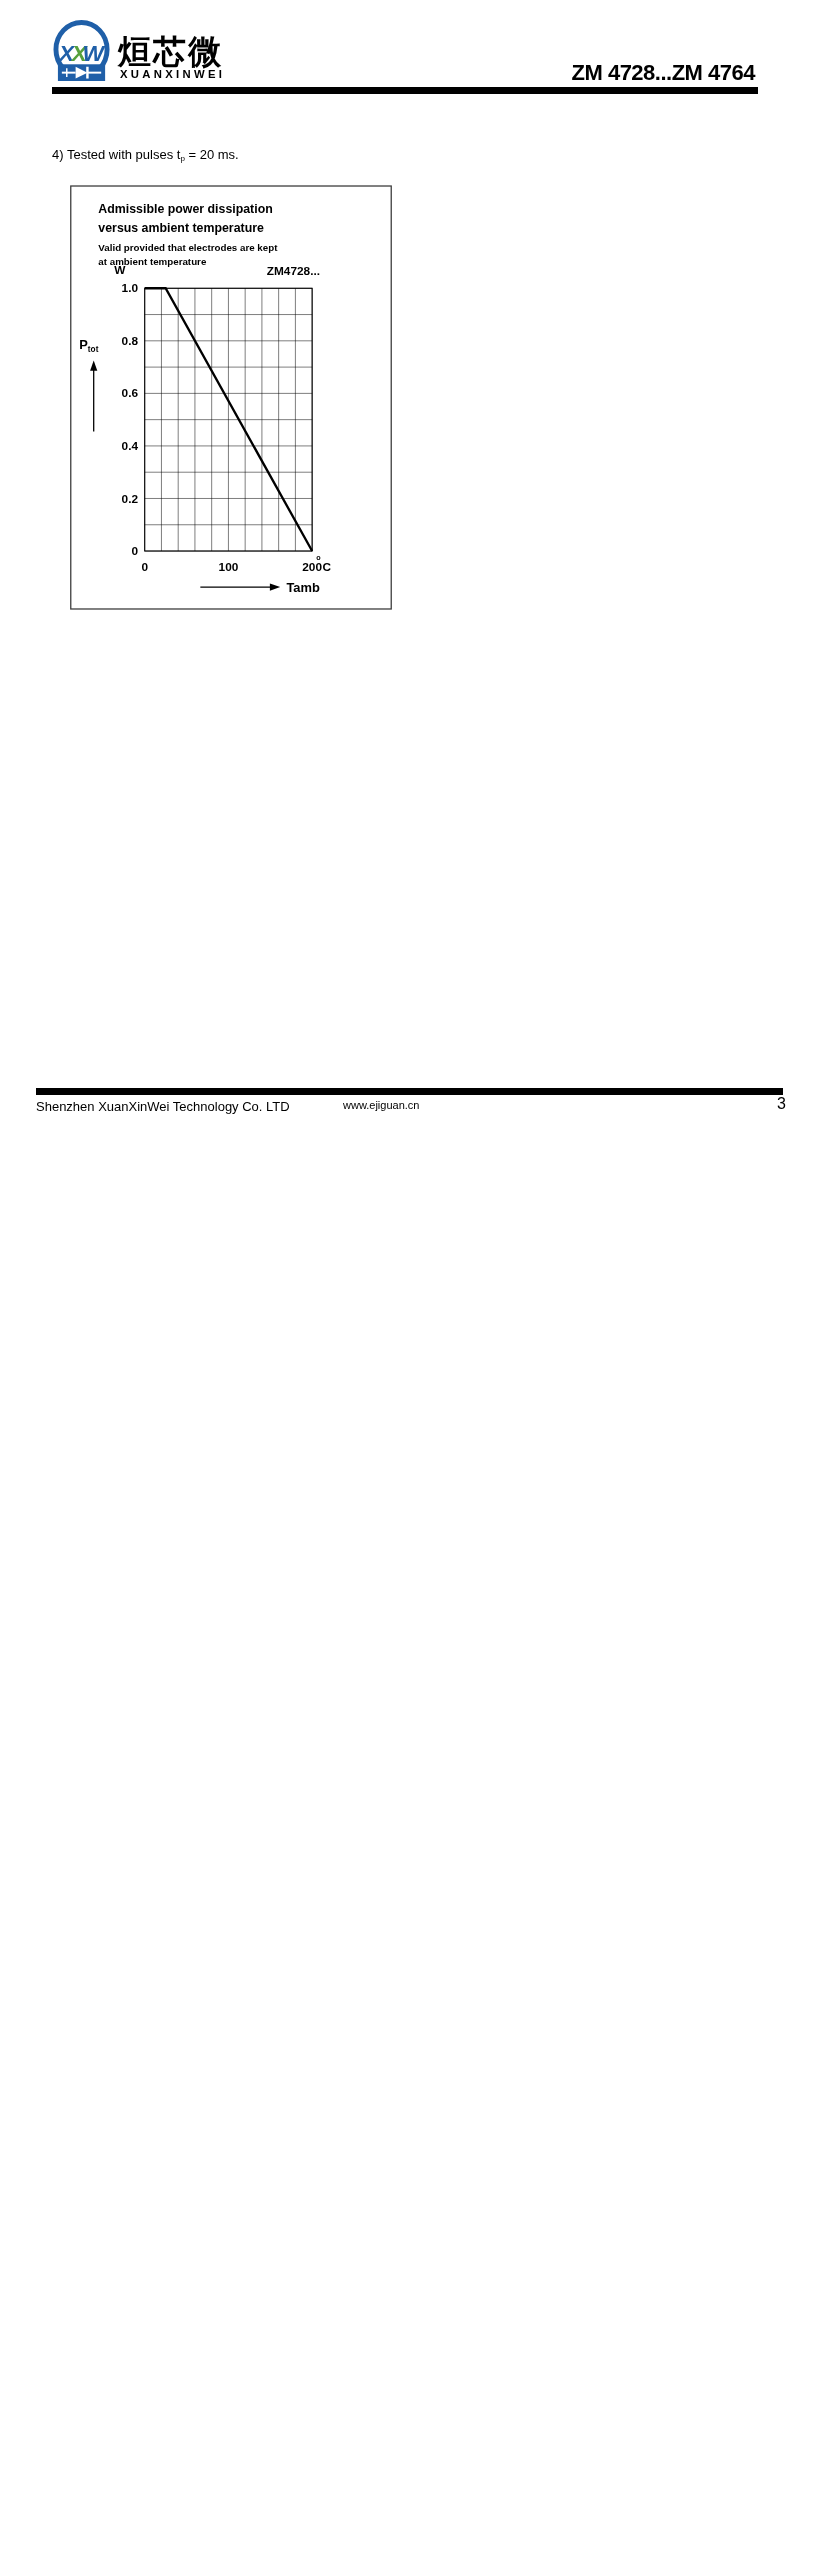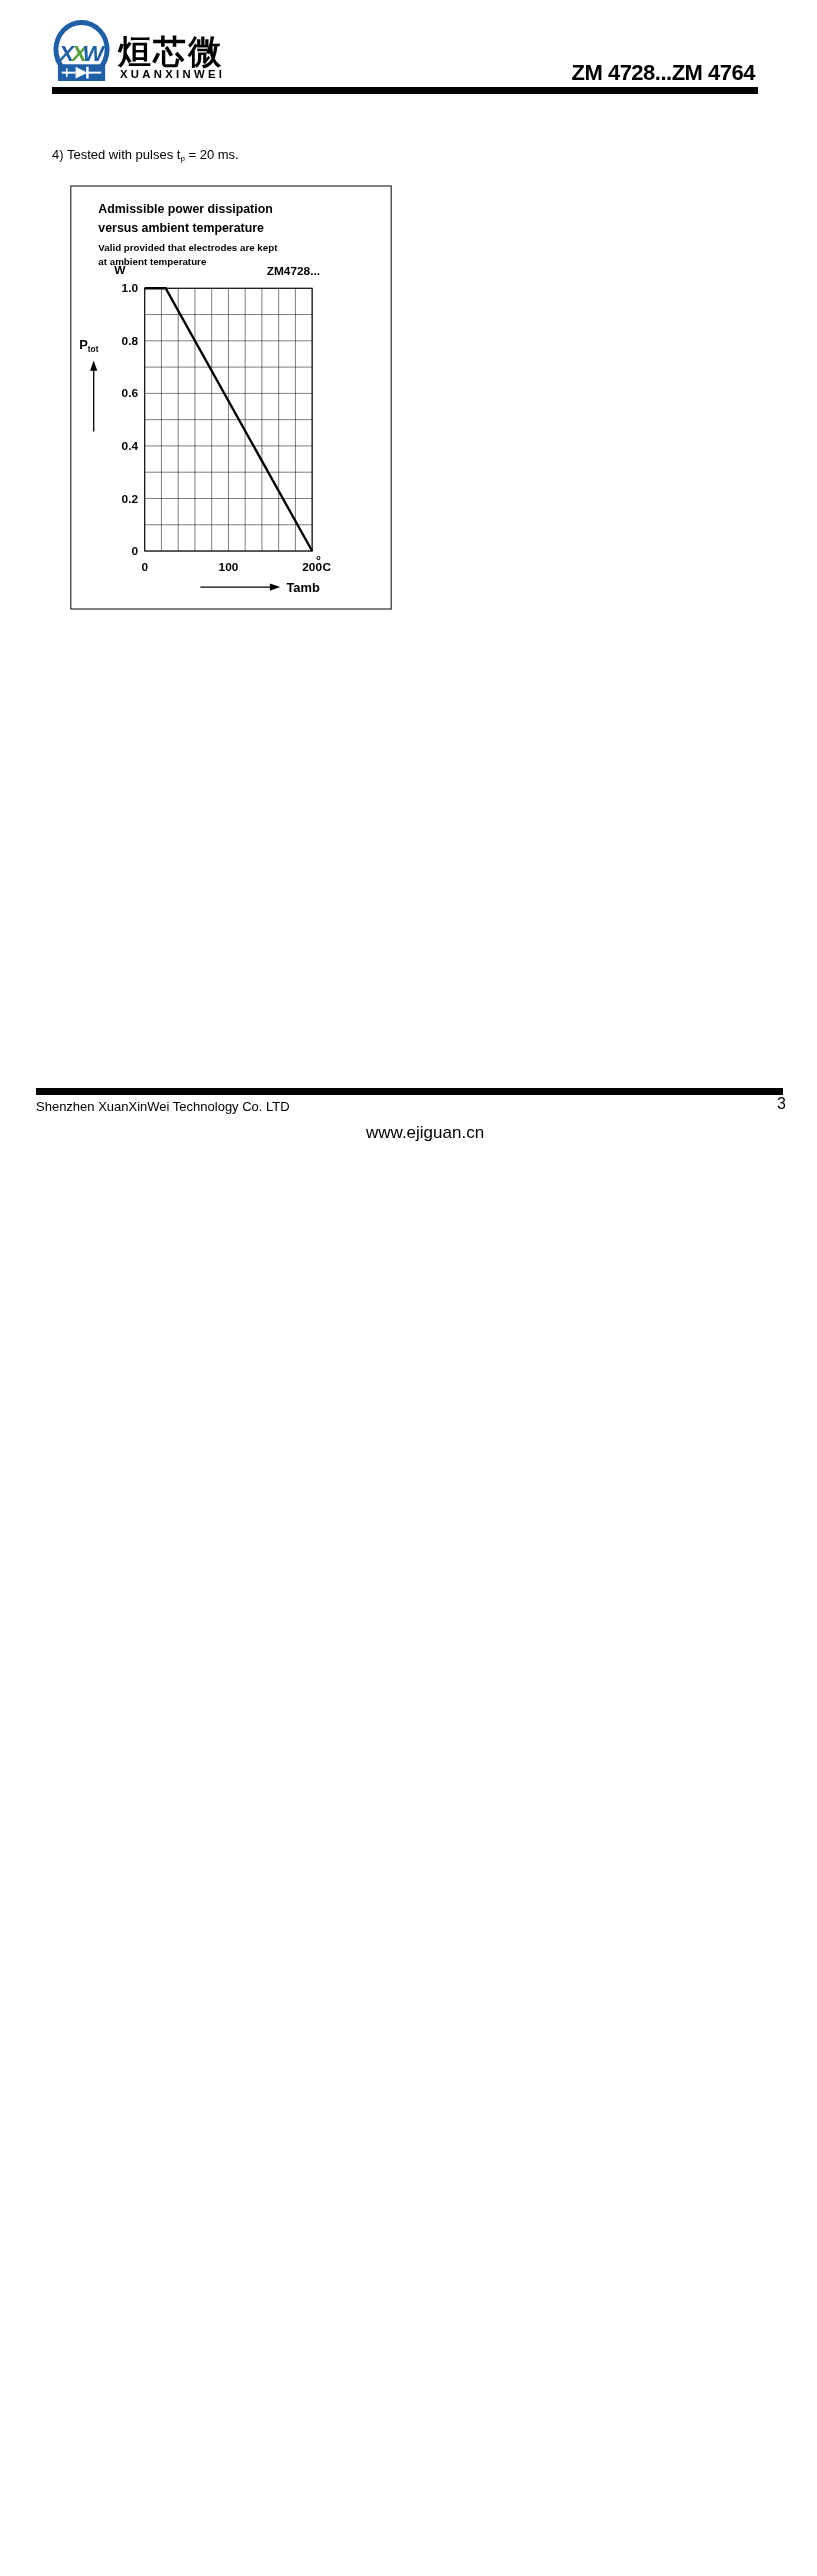--- a/index.html
+++ b/index.html
@@ -10,21 +10,21 @@
   sup{font-size:62%;vertical-align:0.5em;}
   
   .logo-mark{position:absolute;left:53px;top:19px;}
   .logo-cn{position:absolute;left:118px;top:30px;font-size:33px;font-weight:700;letter-spacing:2.1px;font-family:"DejaVu Sans",sans-serif;}
   .logo-en{position:absolute;left:120px;top:68px;font-size:11.3px;font-weight:600;letter-spacing:3.3px;}
   .part-range{position:absolute;right:63px;top:60px;font-size:22px;font-weight:700;letter-spacing:-0.5px;transform:scaleX .98;}
   .rule{position:absolute;left:52px;top:87px;width:706px;height:6.7px;background:#000;}
   
   .foot-rule{position:absolute;left:36px;top:1088px;width:747px;height:6.7px;background:#000;}
   .foot-company{position:absolute;left:36px;top:1099px;font-size:13px;}
-  .foot-site{position:absolute;left:366px;top:1099px;font-size:17px;margin-top:24px;}
+  .foot-site{position:absolute;left:343px;top:1099px;font-size:11px;}
   .foot-page{position:absolute;right:32px;top:1095px;font-size:16px;}
   
   .doc-title{position:absolute;left:52px;top:102px;font-size:18px;font-weight:700;letter-spacing:0.3px;}
   .ll41{position:absolute;left:515px;top:114px;font-size:14px;}
   .para{position:absolute;left:52px;width:401px;font-size:13px;line-height:30px;text-align:justify;}
   #para1{top:129px}
   #para2{top:242px}
   .stray-dot{position:absolute;left:52px;top:317px;font-size:13px;}
   .glass-label{position:absolute;left:572px;top:348px;font-size:13px;font-weight:700;}
   .dims-label{position:absolute;left:569px;top:377px;font-size:13px;font-weight:700;}

